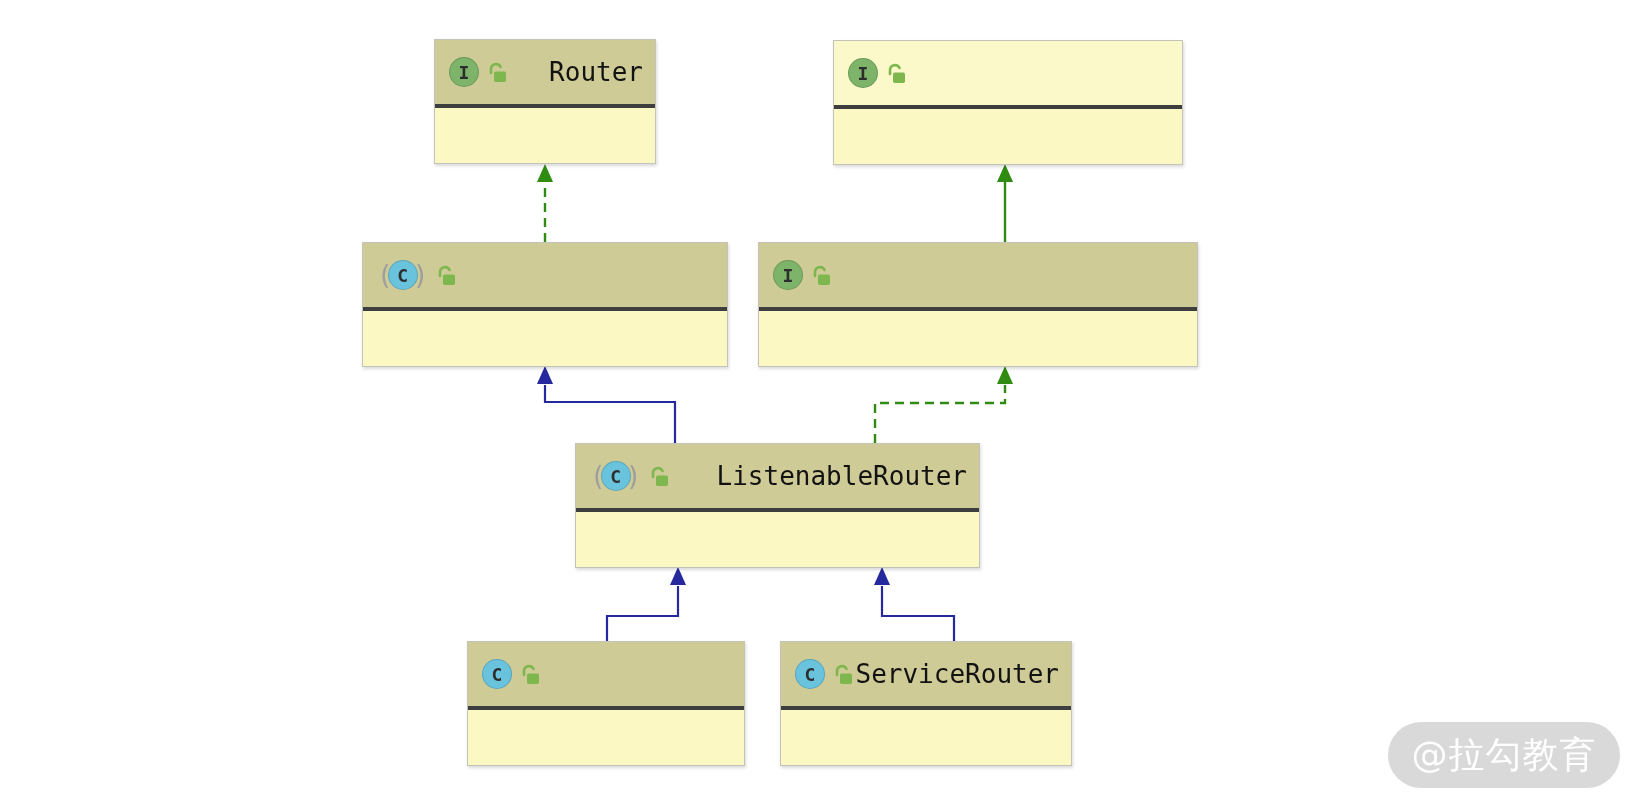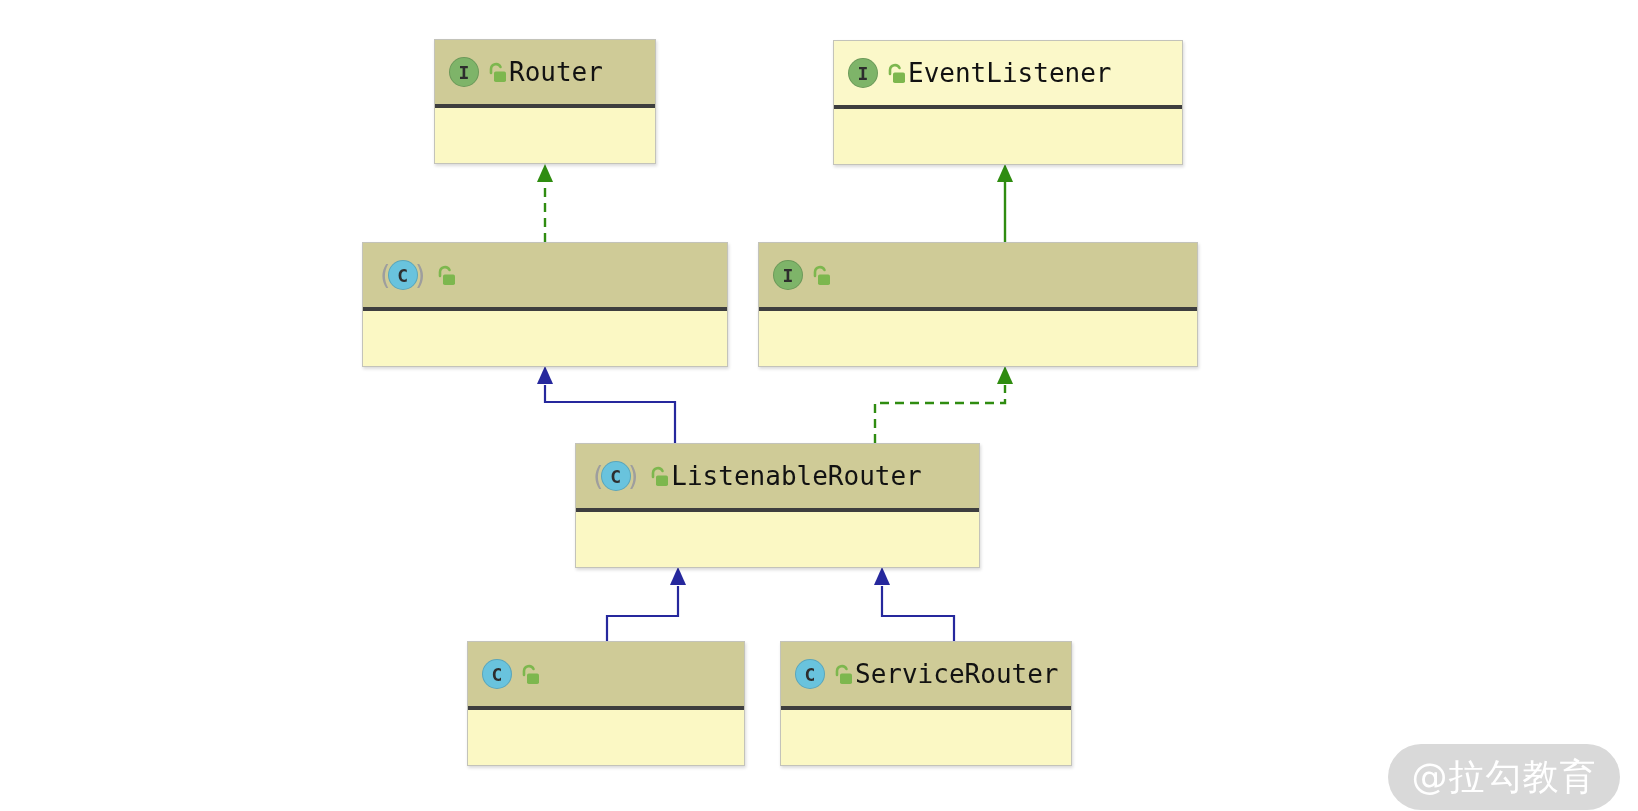--- a/index.html
+++ b/index.html
@@ -50,31 +50,31 @@
   .paren {
     color:var(--icon-paren-gray,#9e9e9e);
     font-size:26px; line-height:28px; font-weight:normal;
   }
   .paren.left  { margin-right:-5px; }
   .paren.right { margin-left:-5px; }
   .lock-icon { display:block; }
 
   .node-title {
     flex:1 1 auto;
-    text-align:left;
+    text-align:right;
     font-size:26px;
     color:var(--title-text,#121212);
     white-space:nowrap;
     overflow:hidden;
   }
 
   
   .watermark {
     position:absolute;
-    left:1388px; top:744px; width:232px; height:66px;
+    left:1388px; top:722px; width:232px; height:66px;
     background:var(--watermark-bg,#d9d9d9);
     border-radius:33px;
     display:flex; align-items:center; justify-content:center;
     color:var(--watermark-text,#ffffff);
     font-size:36px;
     font-family:"DejaVu Sans","Liberation Sans",sans-serif;
     letter-spacing:1px;
   }
 </style>
 </head>
@@ -132,21 +132,20 @@
 
   <div class="node" style="left:833px;top:40px;width:350px">
     <div class="node-header yellow">
       <span class="icon-cluster">
         <span class="type-icon interface">I</span>
         <svg class="lock-icon" width="22" height="22" viewBox="0 0 22 22">
           <path d="M4 12 V8 a5 5 0 0 1 9.5 -2" fill="none" stroke="#7db74e" stroke-width="2.6" stroke-linecap="round"></path>
           <rect x="7" y="10.5" width="12" height="10.5" rx="1.8" fill="#7db74e"></rect>
         </svg>
       </span>
-      <span class="node-title">EventListener</span>
     </div>
     <div class="node-sep"></div>
     <div class="node-body"></div>
   </div>
 
   <div class="node" style="left:362px;top:242px;width:366px">
     <div class="node-header">
       <span class="icon-cluster">
         <span class="type-icon-wrap">
           <span class="paren left">(</span>

